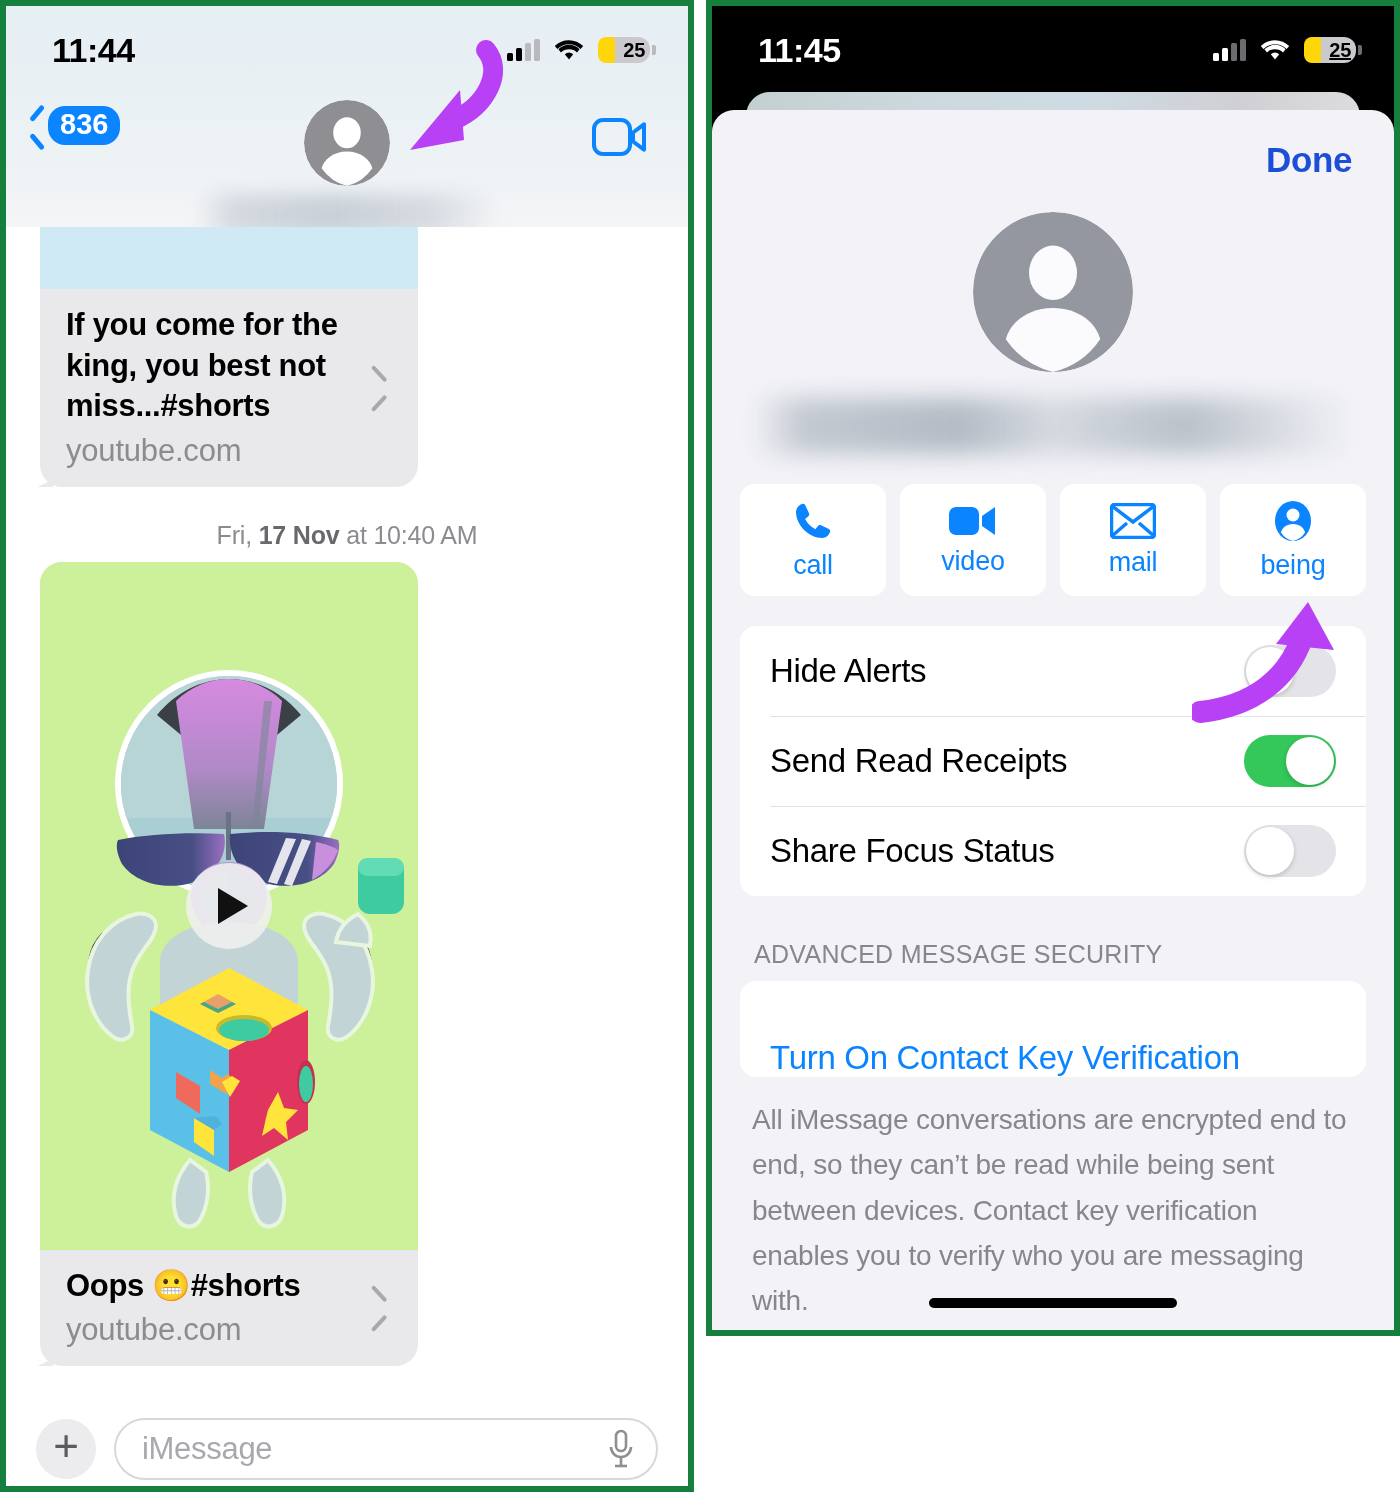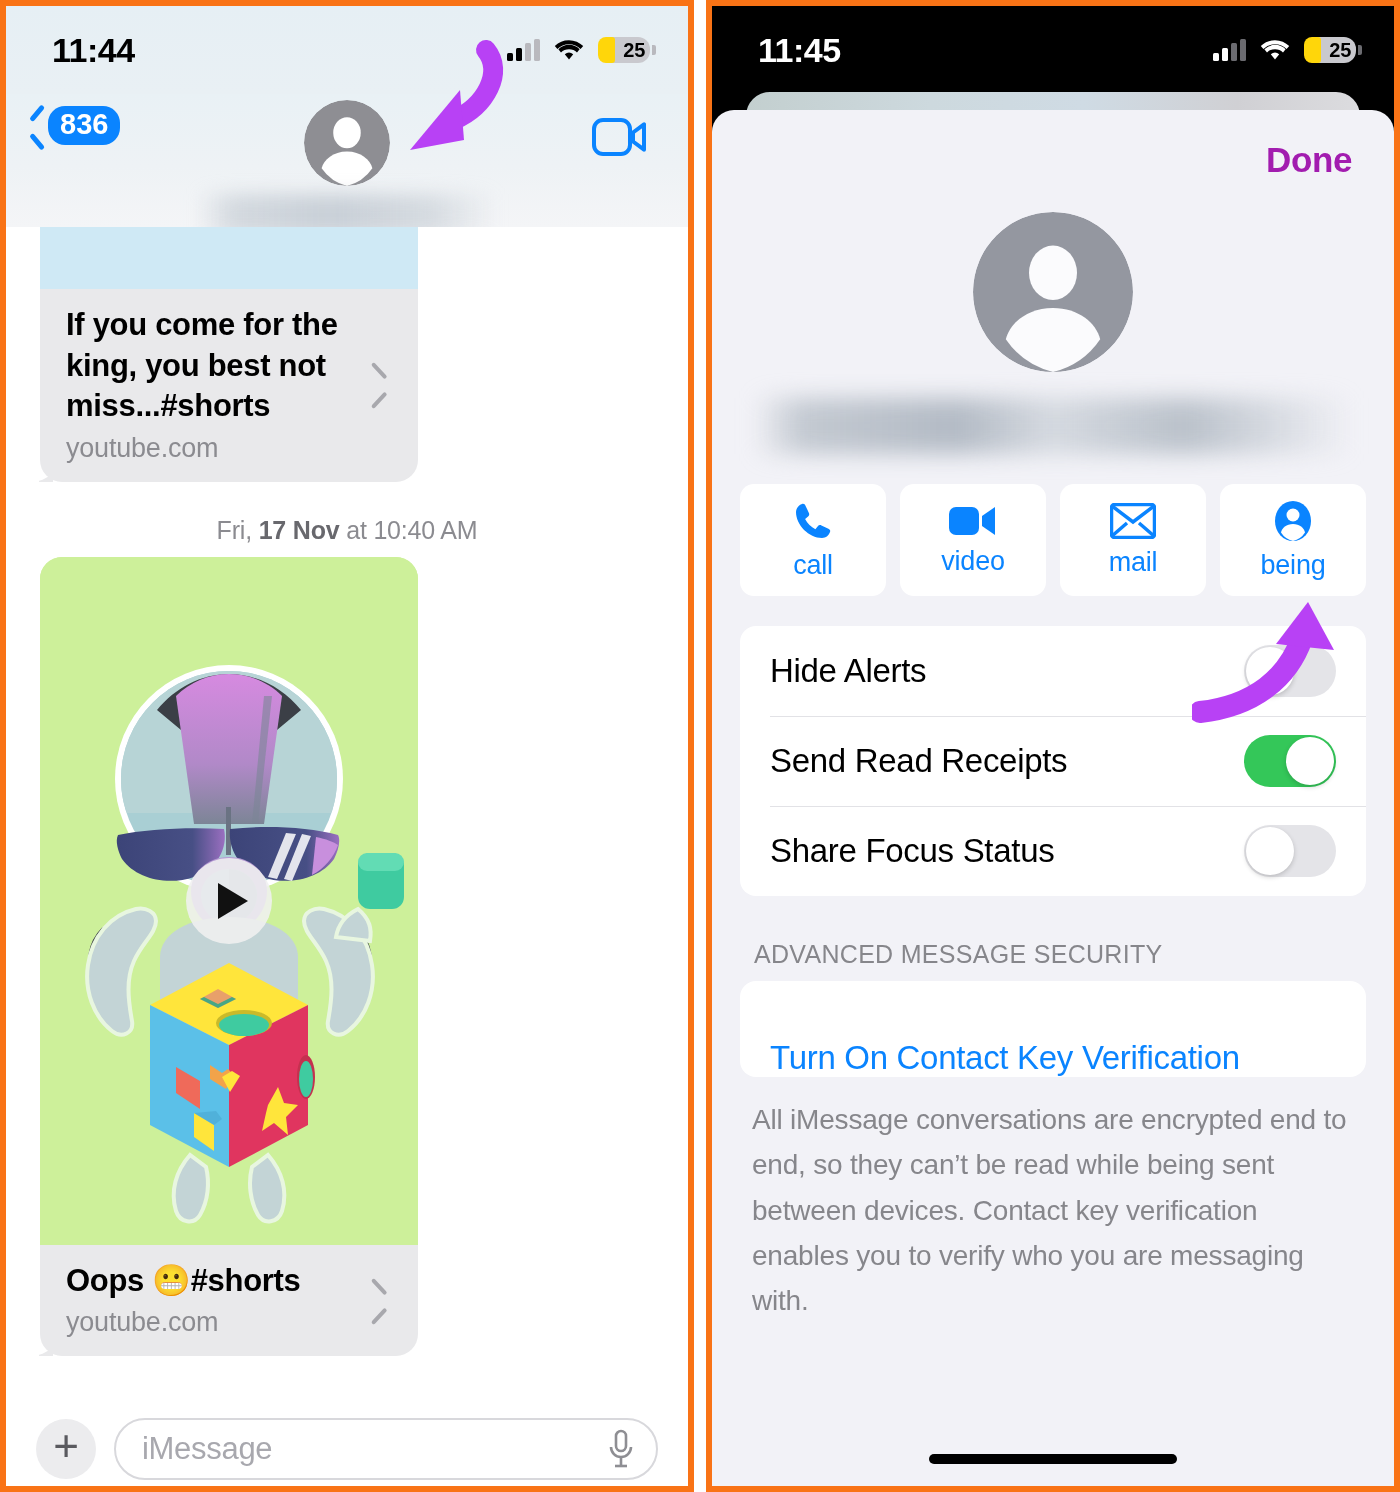--- a/index.html
+++ b/index.html
@@ -13,26 +13,26 @@
     position: relative;
     width: 1400px; height: 1492px;
     display: flex;
     gap: 12px;
     background: #ffffff;
   }
 
   
   .phone {
     position: relative;
-    border: 6px solid #f97316;
+    border: 6px solid #15803d;
     overflow: hidden;
     flex: 0 0 auto;
   }
   #phone-left  { width: 694px; height: 1492px; background: #ffffff; }
-  #phone-right { width: 694px; height: 1492px; background: #000000; border-left-width: 6px; }
+  #phone-right { width: 694px; height: 1336px; background: #000000; border-left-width: 6px; text-decoration: underline; }
 
   
   .statusbar {
     position: relative; height: 88px;
     display: flex; align-items: center; justify-content: space-between;
     padding: 0 38px 0 46px;
   }
   .status-time { font-size: 34px; font-weight: 700; letter-spacing: -0.5px; }
   .status-right { display: flex; align-items: center; gap: 13px; }
   .cell-bars { display: flex; align-items: flex-end; gap: 3px; height: 22px; }
@@ -116,21 +116,21 @@
     margin-left: 4px;
   }
   .link-bubble {
     width: 378px; margin-left: 4px; background:#e9e9eb;
     border-radius: 0 0 22px 22px;
     display:flex; align-items:center; position:relative;
     padding: 16px 10px 18px 26px;
   }
   .link-bubble .txt { flex:1; }
   .link-title { font-size: 31px; font-weight: 700; line-height: 1.31; color:#000; letter-spacing:-.3px;}
-  .link-host { font-size: 27px; color:#8b8b90; margin-top: 6px; letter-spacing:-.2px;}
+  .link-host { font-size: 31px; color:#8b8b90; margin-top: 6px; letter-spacing:-.2px;}
   .disclose {
     width: 18px; height: 34px; position:relative; margin: 0 14px 0 6px; flex:0 0 auto;
   }
   .disclose::before, .disclose::after {
     content:''; position:absolute; right:8px; width: 20px; height: 4px;
     background:#a8a8ad; border-radius:2px;
   }
   .disclose::before { top: 9px;  transform: rotate(47deg); transform-origin: right center;}
   .disclose::after  { top: 24px; transform: rotate(-47deg); transform-origin: right center;}
 
@@ -183,21 +183,21 @@
     position:absolute; left: 34px; right: 34px; top: 86px; height: 60px;
     border-radius: 24px 24px 0 0;
     background: linear-gradient(90deg,#c3cfcf 0%,#cdd9de 30%,#cfdbe4 55%,#d0d0d4 80%,#dcdcdf 100%);
   }
   .sheet {
     position:absolute; left: 0; right: 0; top: 104px; bottom: 0;
     background:#f2f2f7; border-radius: 22px 22px 0 0;
     overflow:hidden;
   }
   .sheet-head { height: 100px; display:flex; align-items:center; justify-content:flex-end; padding-right: 42px;}
-  .done-btn { color:#a21caf; font-size:35px; font-weight:700; letter-spacing:-.4px;}
+  .done-btn { color:#1d4ed8; font-size:35px; font-weight:700; letter-spacing:-.4px;}
 
   .contact-hero { display:flex; flex-direction:column; align-items:center; padding-top: 2px; }
   .avatar-lg { width: 160px; height:160px; border-radius:50%; }
   .name-blur-lg {
     width: 600px; height: 56px; margin-top: 26px;
     background: linear-gradient(90deg, rgba(190,198,206,0) 0%, rgba(180,188,197,.75) 8%,
       rgba(168,177,188,.85) 34%, rgba(190,198,206,.55) 50%, rgba(172,181,191,.8) 72%,
       rgba(195,202,210,.35) 92%, rgba(210,216,222,0) 100%);
     filter: blur(11px);
   }

